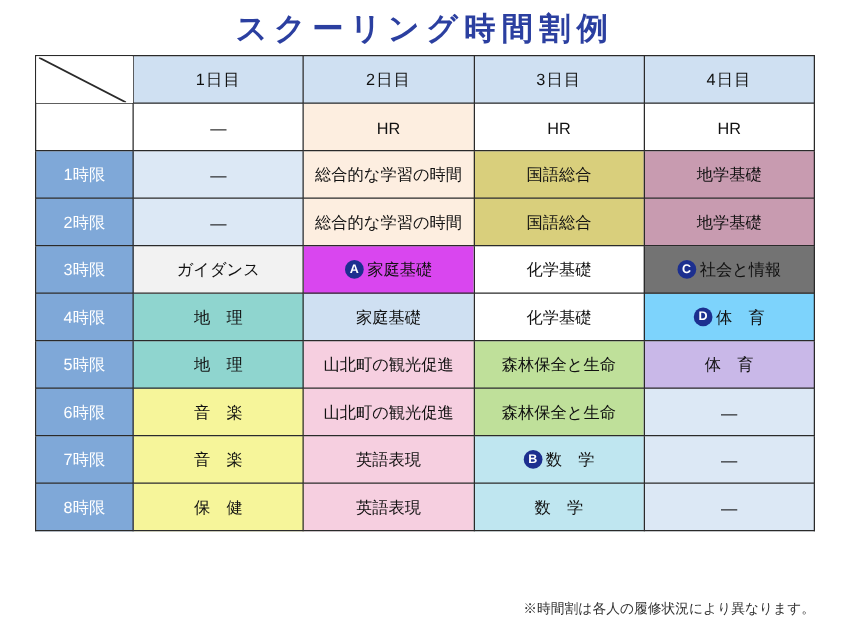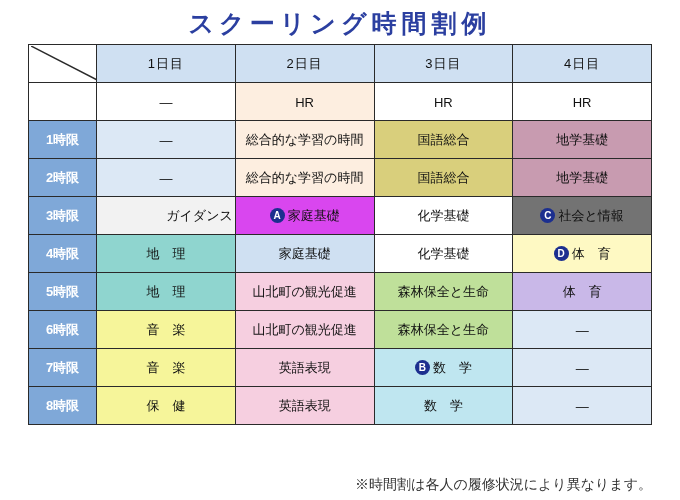--- a/index.html
+++ b/index.html
@@ -42,22 +42,21 @@
   table.timetable td {
     border: 1px solid #2a2a2a;
     text-align: center;
     vertical-align: middle;
     font-size: 13px;
     height: 38px;
     padding: 0 2px;
     box-sizing: border-box;
   }
   .col-head {
-    width: 68px;
-    font-weight: bold;
+    width: 78px;
   }
   .corner {
     position: relative;
     background: #ffffff;
     padding: 0;
     overflow: hidden;
   }
   .corner svg {
     display: block;
   }
@@ -80,21 +79,21 @@
     background: #f6dfa0;
     font-size: 14px;
     letter-spacing: 10px;
     font-weight: normal;
     height: 32px;
   }
   .note {
     position: absolute;
     right: 28px;
     bottom: 6px;
-    font-size: 14px;
+    font-size: 11px;
     color: #333333;
   }
   .badge {
     display: inline-block;
     width: 15px;
     height: 15px;
     border-radius: 50%;
     background: #1c2f8f;
     color: #ffffff;
     font-size: 10px;
@@ -146,31 +145,31 @@
           </tr>
           <tr>
             <td class="col-head period-cell">2時限</td>
             <td style="background: rgb(220, 232, 245);"><span class="cell-inner">—</span></td>
             <td style="background: rgb(253, 238, 224);"><span class="cell-inner">総合的な学習の時間</span></td>
             <td style="background: rgb(217, 207, 124);"><span class="cell-inner">国語総合</span></td>
             <td style="background: rgb(200, 155, 176);"><span class="cell-inner">地学基礎</span></td>
           </tr>
           <tr>
             <td class="col-head period-cell">3時限</td>
-            <td style="background: rgb(242, 242, 242); text-align: right;"><span class="cell-inner">ガイダンス</span></td>
+            <td style="background: rgb(242, 242, 242);"><span class="cell-inner">ガイダンス</span></td>
             <td style="background: #d946ef;"><span class="badge">A</span><span class="cell-inner">家庭基礎</span></td>
             <td style="background: rgb(255, 255, 255);"><span class="cell-inner">化学基礎</span></td>
             <td style="background: #737373;"><span class="badge">C</span><span class="cell-inner">社会と情報</span></td>
           </tr>
           <tr>
             <td class="col-head period-cell">4時限</td>
             <td style="background: rgb(143, 213, 207);"><span class="cell-inner">地　理</span></td>
             <td style="background: rgb(207, 224, 242);"><span class="cell-inner">家庭基礎</span></td>
             <td style="background: rgb(255, 255, 255);"><span class="cell-inner">化学基礎</span></td>
-            <td style="background: #fef9c3;"><span class="badge">D</span><span class="cell-inner">体　育</span></td>
+            <td style="background: #7dd3fc;"><span class="badge">D</span><span class="cell-inner">体　育</span></td>
           </tr>
           <tr>
             <td class="col-head period-cell">5時限</td>
             <td style="background: rgb(143, 213, 207);"><span class="cell-inner">地　理</span></td>
             <td style="background: rgb(246, 207, 224);"><span class="cell-inner">山北町の観光促進</span></td>
             <td style="background: rgb(191, 224, 154);"><span class="cell-inner">森林保全と生命</span></td>
             <td style="background: rgb(201, 184, 232);"><span class="cell-inner">体　育</span></td>
           </tr>
           <tr>
             <td class="col-head period-cell">6時限</td>

